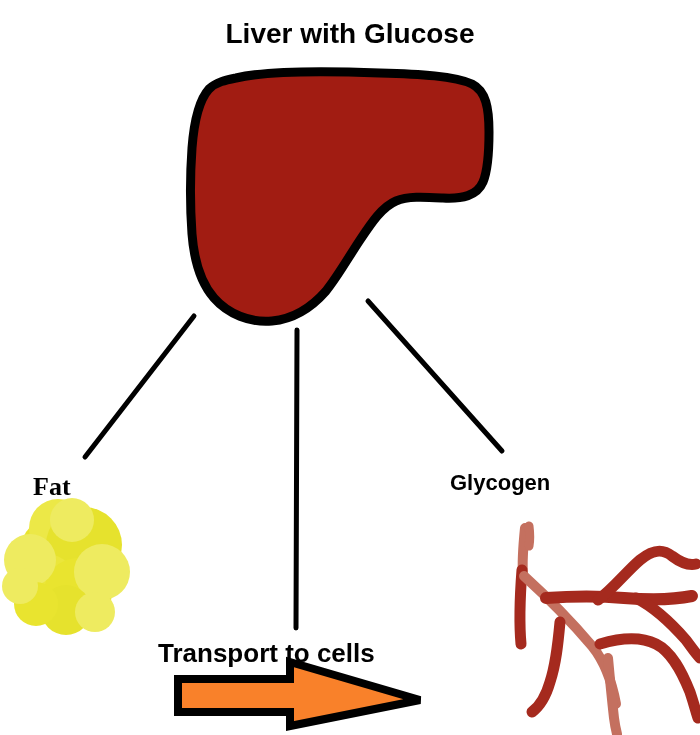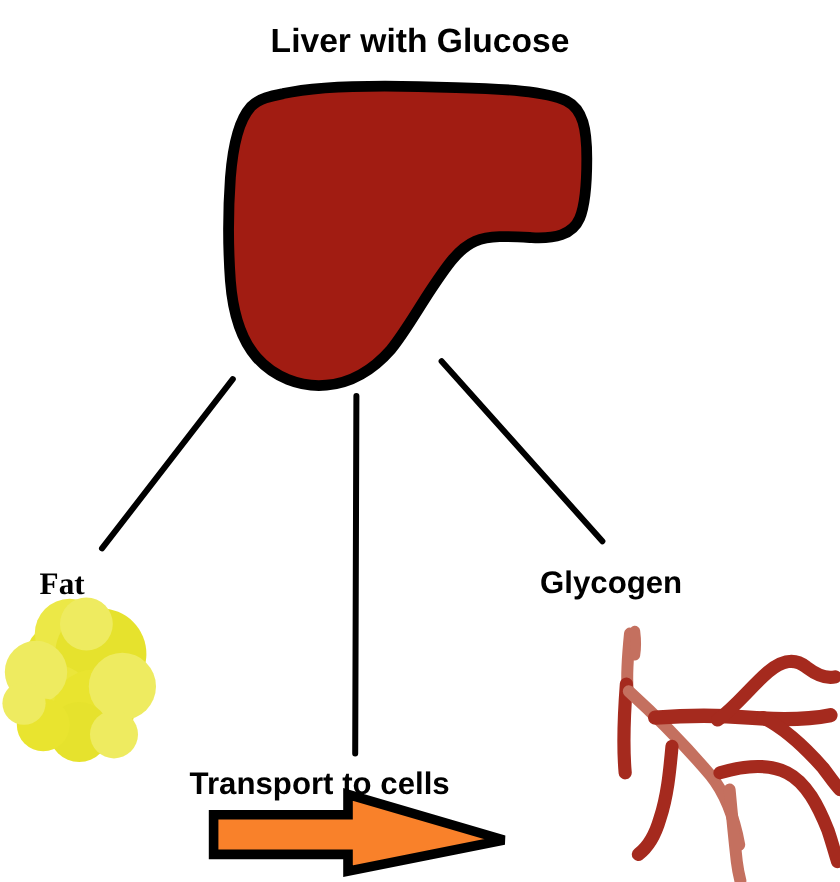--- a/index.html
+++ b/index.html
@@ -39,21 +39,21 @@
   }
   #fat-label {
     left: 33px;
     top: 472px;
     font-size: 26px;
     font-family: Liberation Serif, serif;
   }
   #glycogen-label {
     left: 450px;
     top: 470px;
-    font-size: 26px;
+    font-size: 22px;
     text-align: right;
   }
   #transport-label {
     left: 158px;
     top: 638px;
     font-size: 26px;
   }
 </style>
 </head>
 <body>

